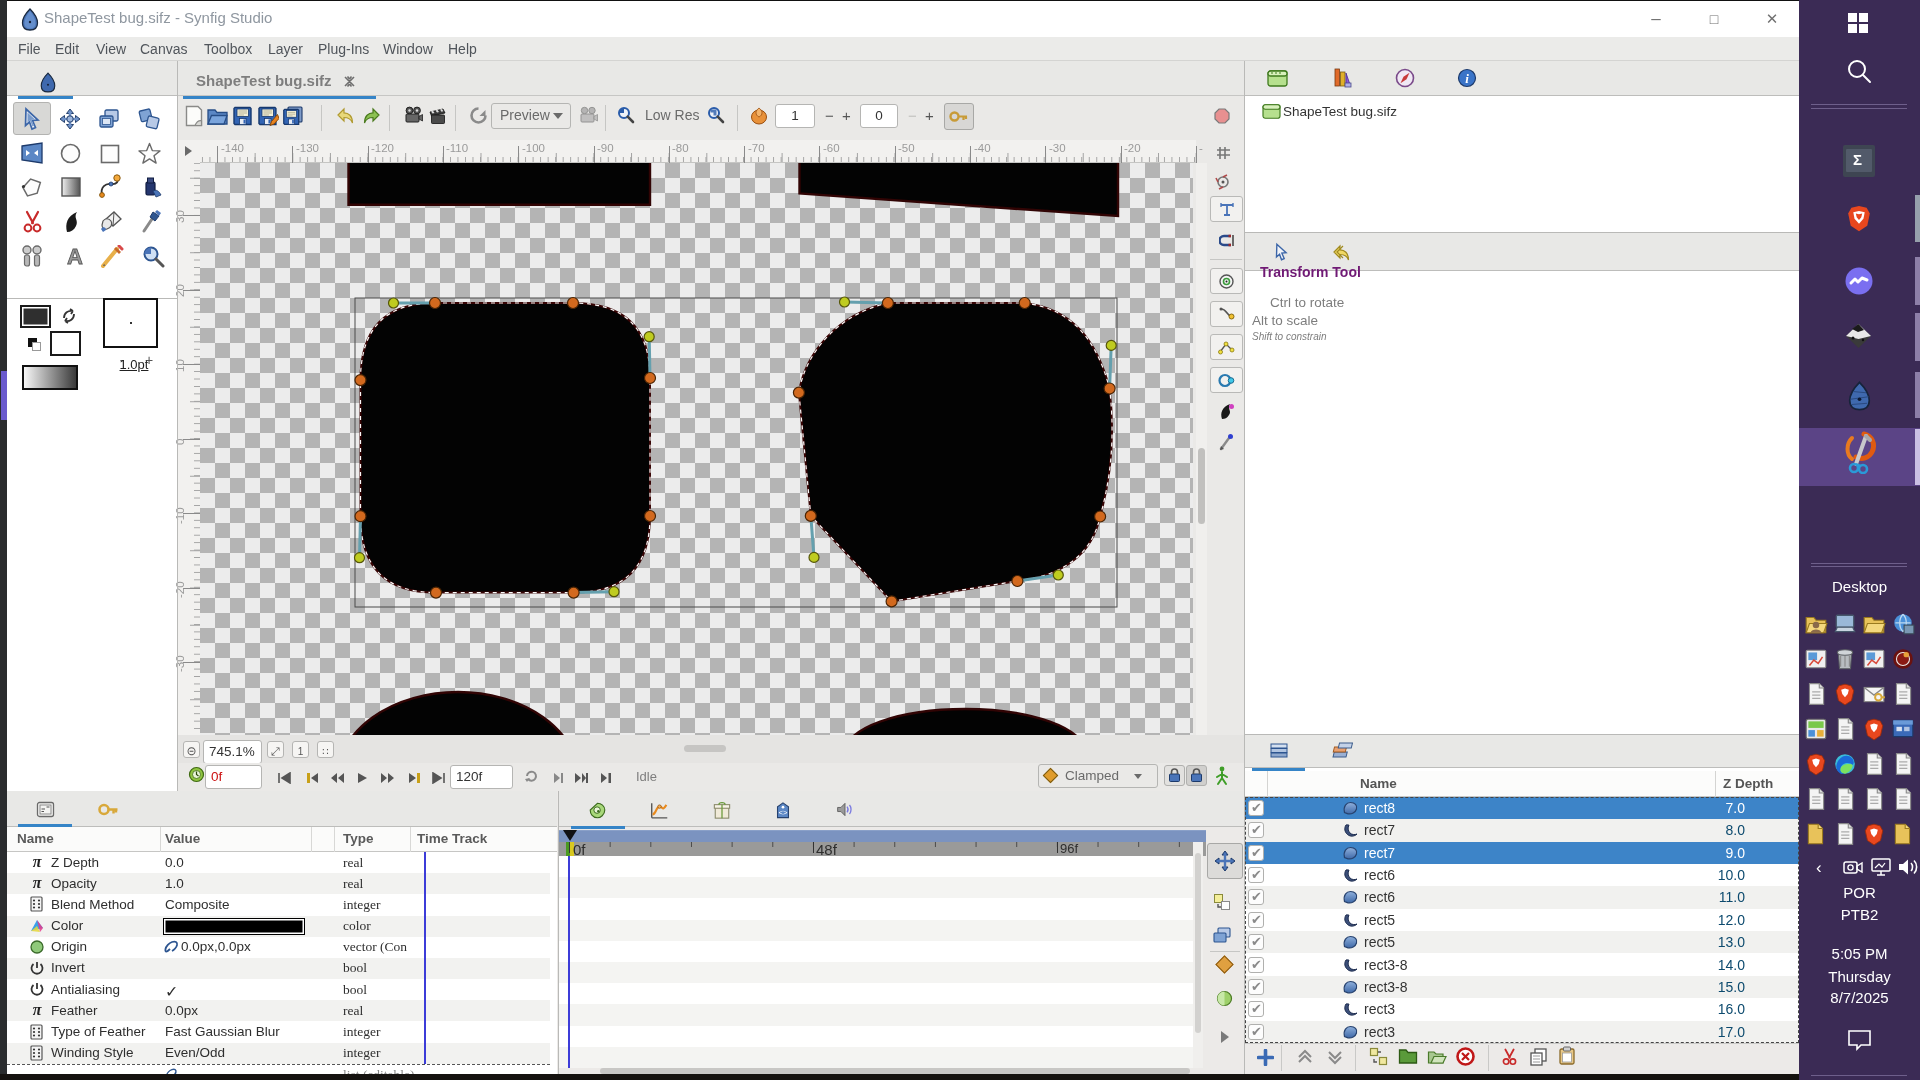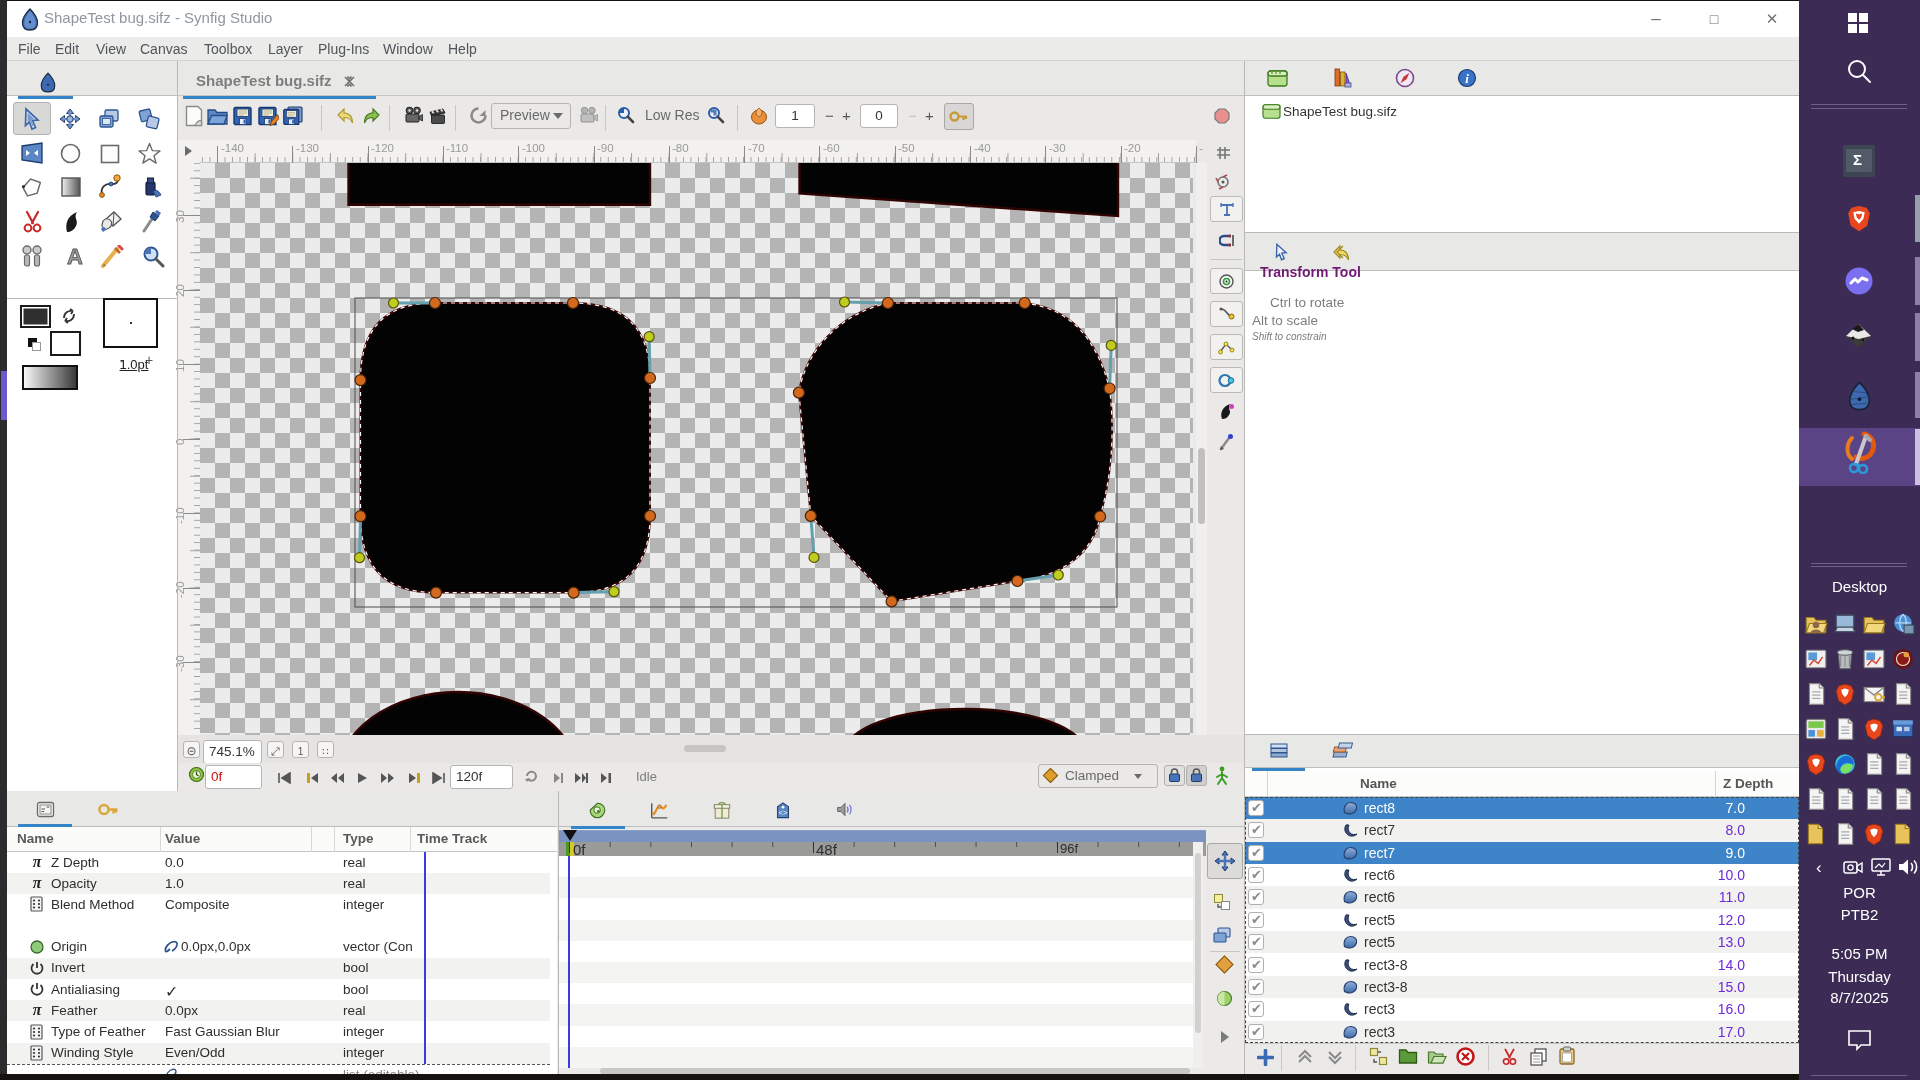--- a/index.html
+++ b/index.html
@@ -55,31 +55,31 @@
   linear-gradient(to right, #a2a2a2 0, #a2a2a2 1px, transparent 1px),
   linear-gradient(to right, #a2a2a2 0, #a2a2a2 1px, transparent 1px);
   background-size:7.53px 6px, 37.65px 10px; background-position:1.94px 17px, 17px 13px; background-repeat:repeat-x; }
 #cv-vruler { background-image:
   linear-gradient(to bottom, #a2a2a2 0, #a2a2a2 1px, transparent 1px),
   linear-gradient(to bottom, #a2a2a2 0, #a2a2a2 1px, transparent 1px);
   background-size:6px 7.45px, 10px 37.25px; background-position:right 0px top 7.3px, right 0px top 14.75px; background-repeat:repeat-y; }
 .rlabel { position:absolute; font-size:11.5px; color:#9a9a9a; }
 .lrow { position:absolute; left:0; width:554px; height:22.4px; }
 .lrow .nm { position:absolute; left:119px; top:3px; font-size:14px; color:#333; }
-.lrow .zv { position:absolute; left:455px; top:3px; width:45px; text-align:right; font-size:14px; color:#6d28d9; }
+.lrow .zv { position:absolute; left:455px; top:3px; width:45px; text-align:right; font-size:14px; color:#0c4a6e; }
 .lrow.sel { background:#3d84c8; }
 .lrow.sel .nm, .lrow.sel .zv { color:#fff; }
 .cbx { position:absolute; left:3px; top:3px; width:16px; height:16px; background:#fdfdfd; border:1px solid #b0b0ae; border-radius:3px; }
 .cbx:after { content:"\2714"; position:absolute; left:2px; top:-1px; font-size:13px; color:#8a8a8a; }
 .lrow svg { position:absolute; left:97px; top:3px; }
 .phead { top:40px; font-size:13.5px; font-weight:bold; color:#5a5a5a; }
 .prow { position:absolute; left:0; width:543px; height:21.2px; }
 .prow .pn { position:absolute; left:44px; top:2.5px; font-size:13.5px; color:#2e2e2e; }
 .prow .pv { position:absolute; left:158px; top:2.5px; font-size:13.5px; color:#2e2e2e; }
-.prow .pt { position:absolute; left:336px; top:2.5px; font-size:13.5px; color:#2e2e2e; }
+.prow .pt { position:absolute; left:336px; top:2.5px; font-size:13.5px; color:#2e2e2e;font-family:Liberation Serif, serif; }
 .prow .pi { position:absolute; left:22px; top:2px; width:16px; height:16px; }
 #ttruler { background-image:linear-gradient(to right,#4a4a4a 0,#4a4a4a 1px,transparent 1px); background-size:40.67px 5px; background-position:10px 0px; background-repeat:repeat-x; }
 .pipi { font-family:"Liberation Serif", serif; font-style:italic; font-weight:bold; font-size:16px; color:#222; line-height:16px; text-align:center; }
 .tbtext { left:0; width:121px; text-align:center; color:#fff; font-size:15px; }
 .dtic { position:absolute; width:24px; height:24px; }
 
 .htick { position:absolute; top:85px; width:1px; height:17px; background:#8a8a8a; }
 .vtick { position:absolute; left:6px; width:17px; height:1px; background:#8a8a8a; }
 
 #rightcol { left:1245px; top:61px; width:554px; height:1019px; background:#fff; }
@@ -838,20 +838,30 @@
             <circle cx="10" cy="4.5" r="1.1" fill="#333"></circle>
             <circle cx="5" cy="8" r="1.1" fill="#333"></circle>
             <circle cx="10" cy="8" r="1.1" fill="#333"></circle>
             <circle cx="5" cy="11.5" r="1.1" fill="#333"></circle>
             <circle cx="10" cy="11.5" r="1.1" fill="#333"></circle>
           </svg>
           <span class="pn">Blend Method</span>
           <span class="pv">Composite</span>
           <span class="pt">integer</span>
         </div>
+      <div class="prow" style="top:63.5px;background:#f2f2f0;">
+          <svg class="pi" viewBox="0 0 16 16">
+            <path d="M2 13 L8 2 L14 10 Z" fill="#3aa0e8"></path>
+            <path d="M8 2 L14 10 L11 14 Z" fill="#e83a8a" opacity="0.85"></path>
+            <path d="M2 13 L8 8 L11 14 Z" fill="#e8d83a" opacity="0.85"></path>
+          </svg>
+          <span class="pn">Color</span>
+          <span class="pt">color</span>
+        <div style="position:absolute;left:156px;top:2px;width:142px;height:17px;background:#000;border:1px solid #000;box-shadow:inset 0 0 0 1.5px #fff;"></div>
+        </div>
       <div class="prow" style="top:84.7px;">
           <svg class="pi" viewBox="0 0 16 16">
             <circle cx="8" cy="8" r="6" fill="#8fc97a" stroke="#3a6a2a" stroke-width="1.3"></circle>
           </svg>
           <span class="pn">Origin</span>
           <span class="pv" style="left:174px;">0.0px,0.0px</span>
           <span class="pt">vector (Con</span>
         <svg style="position:absolute;left:157px;top:3px;" width="15" height="15" viewBox="0 0 15 15">
             <path d="M6 9 C2 13 1 12 1.5 9 C2 6.5 5 3 8 2 C11.5 1 13.5 2 13 5 C12.6 7 10 10 8 11" fill="none" stroke="#2d5590" stroke-width="1.8"></path>
           </svg>

